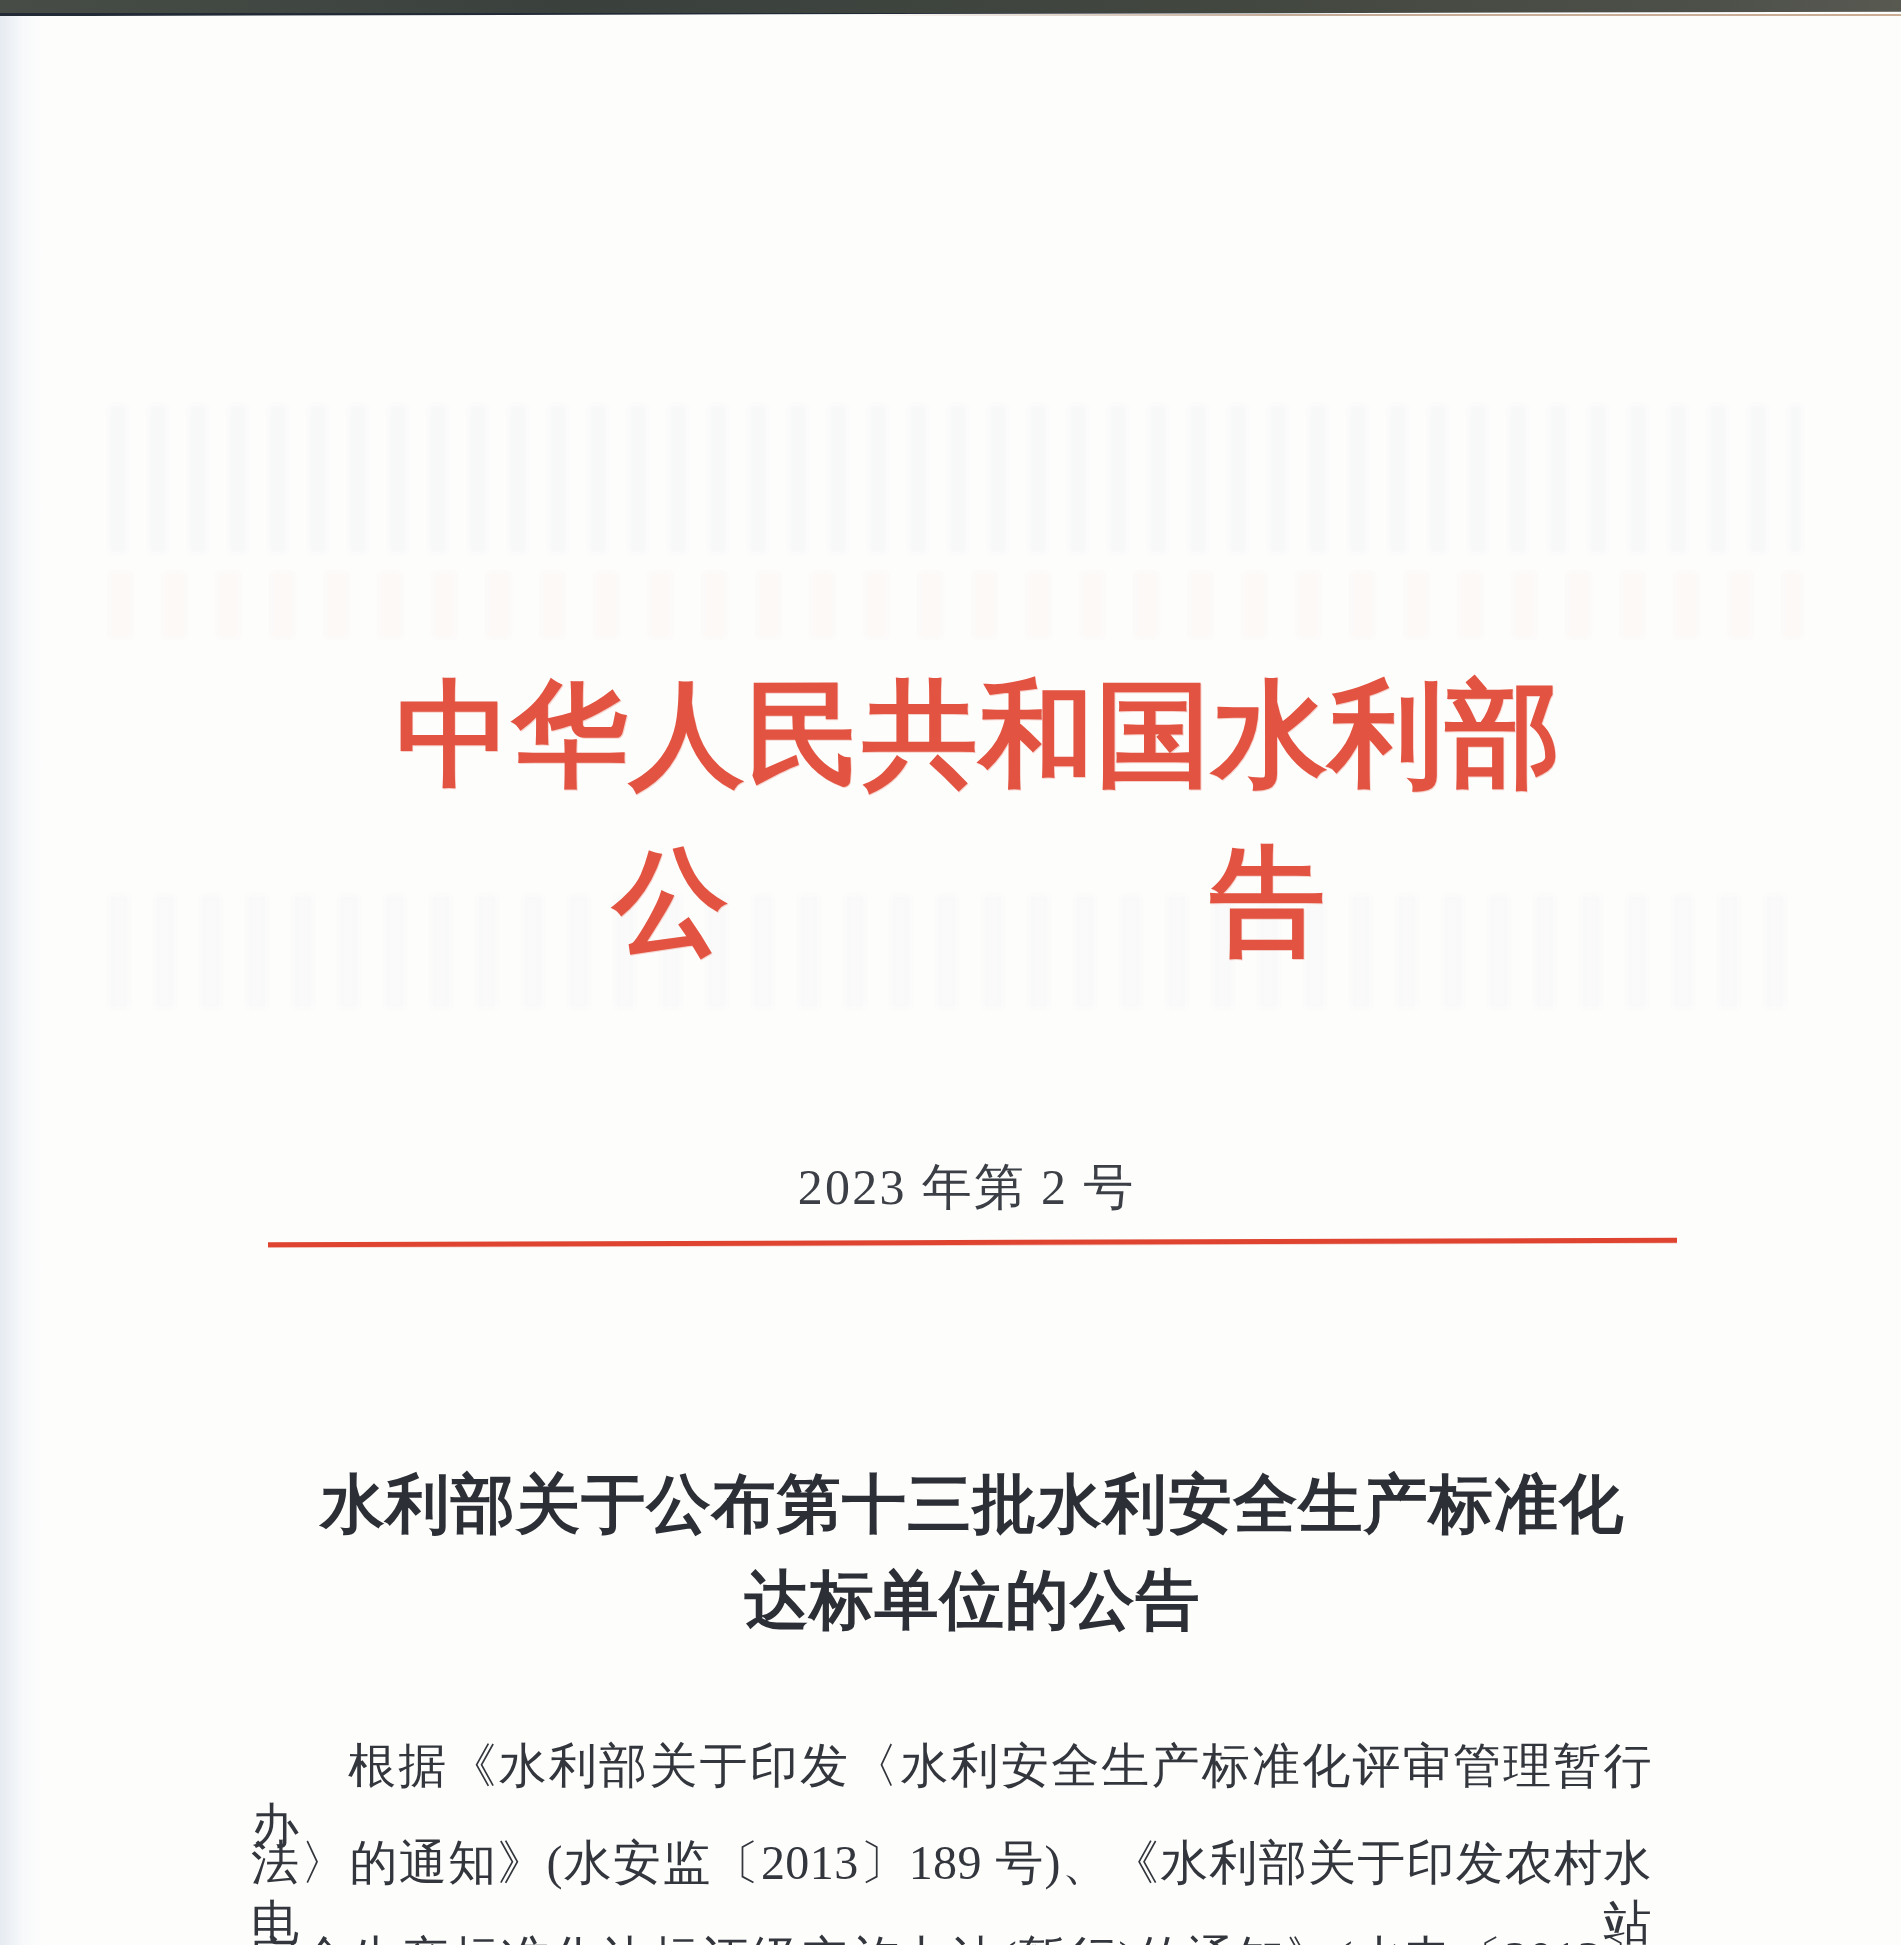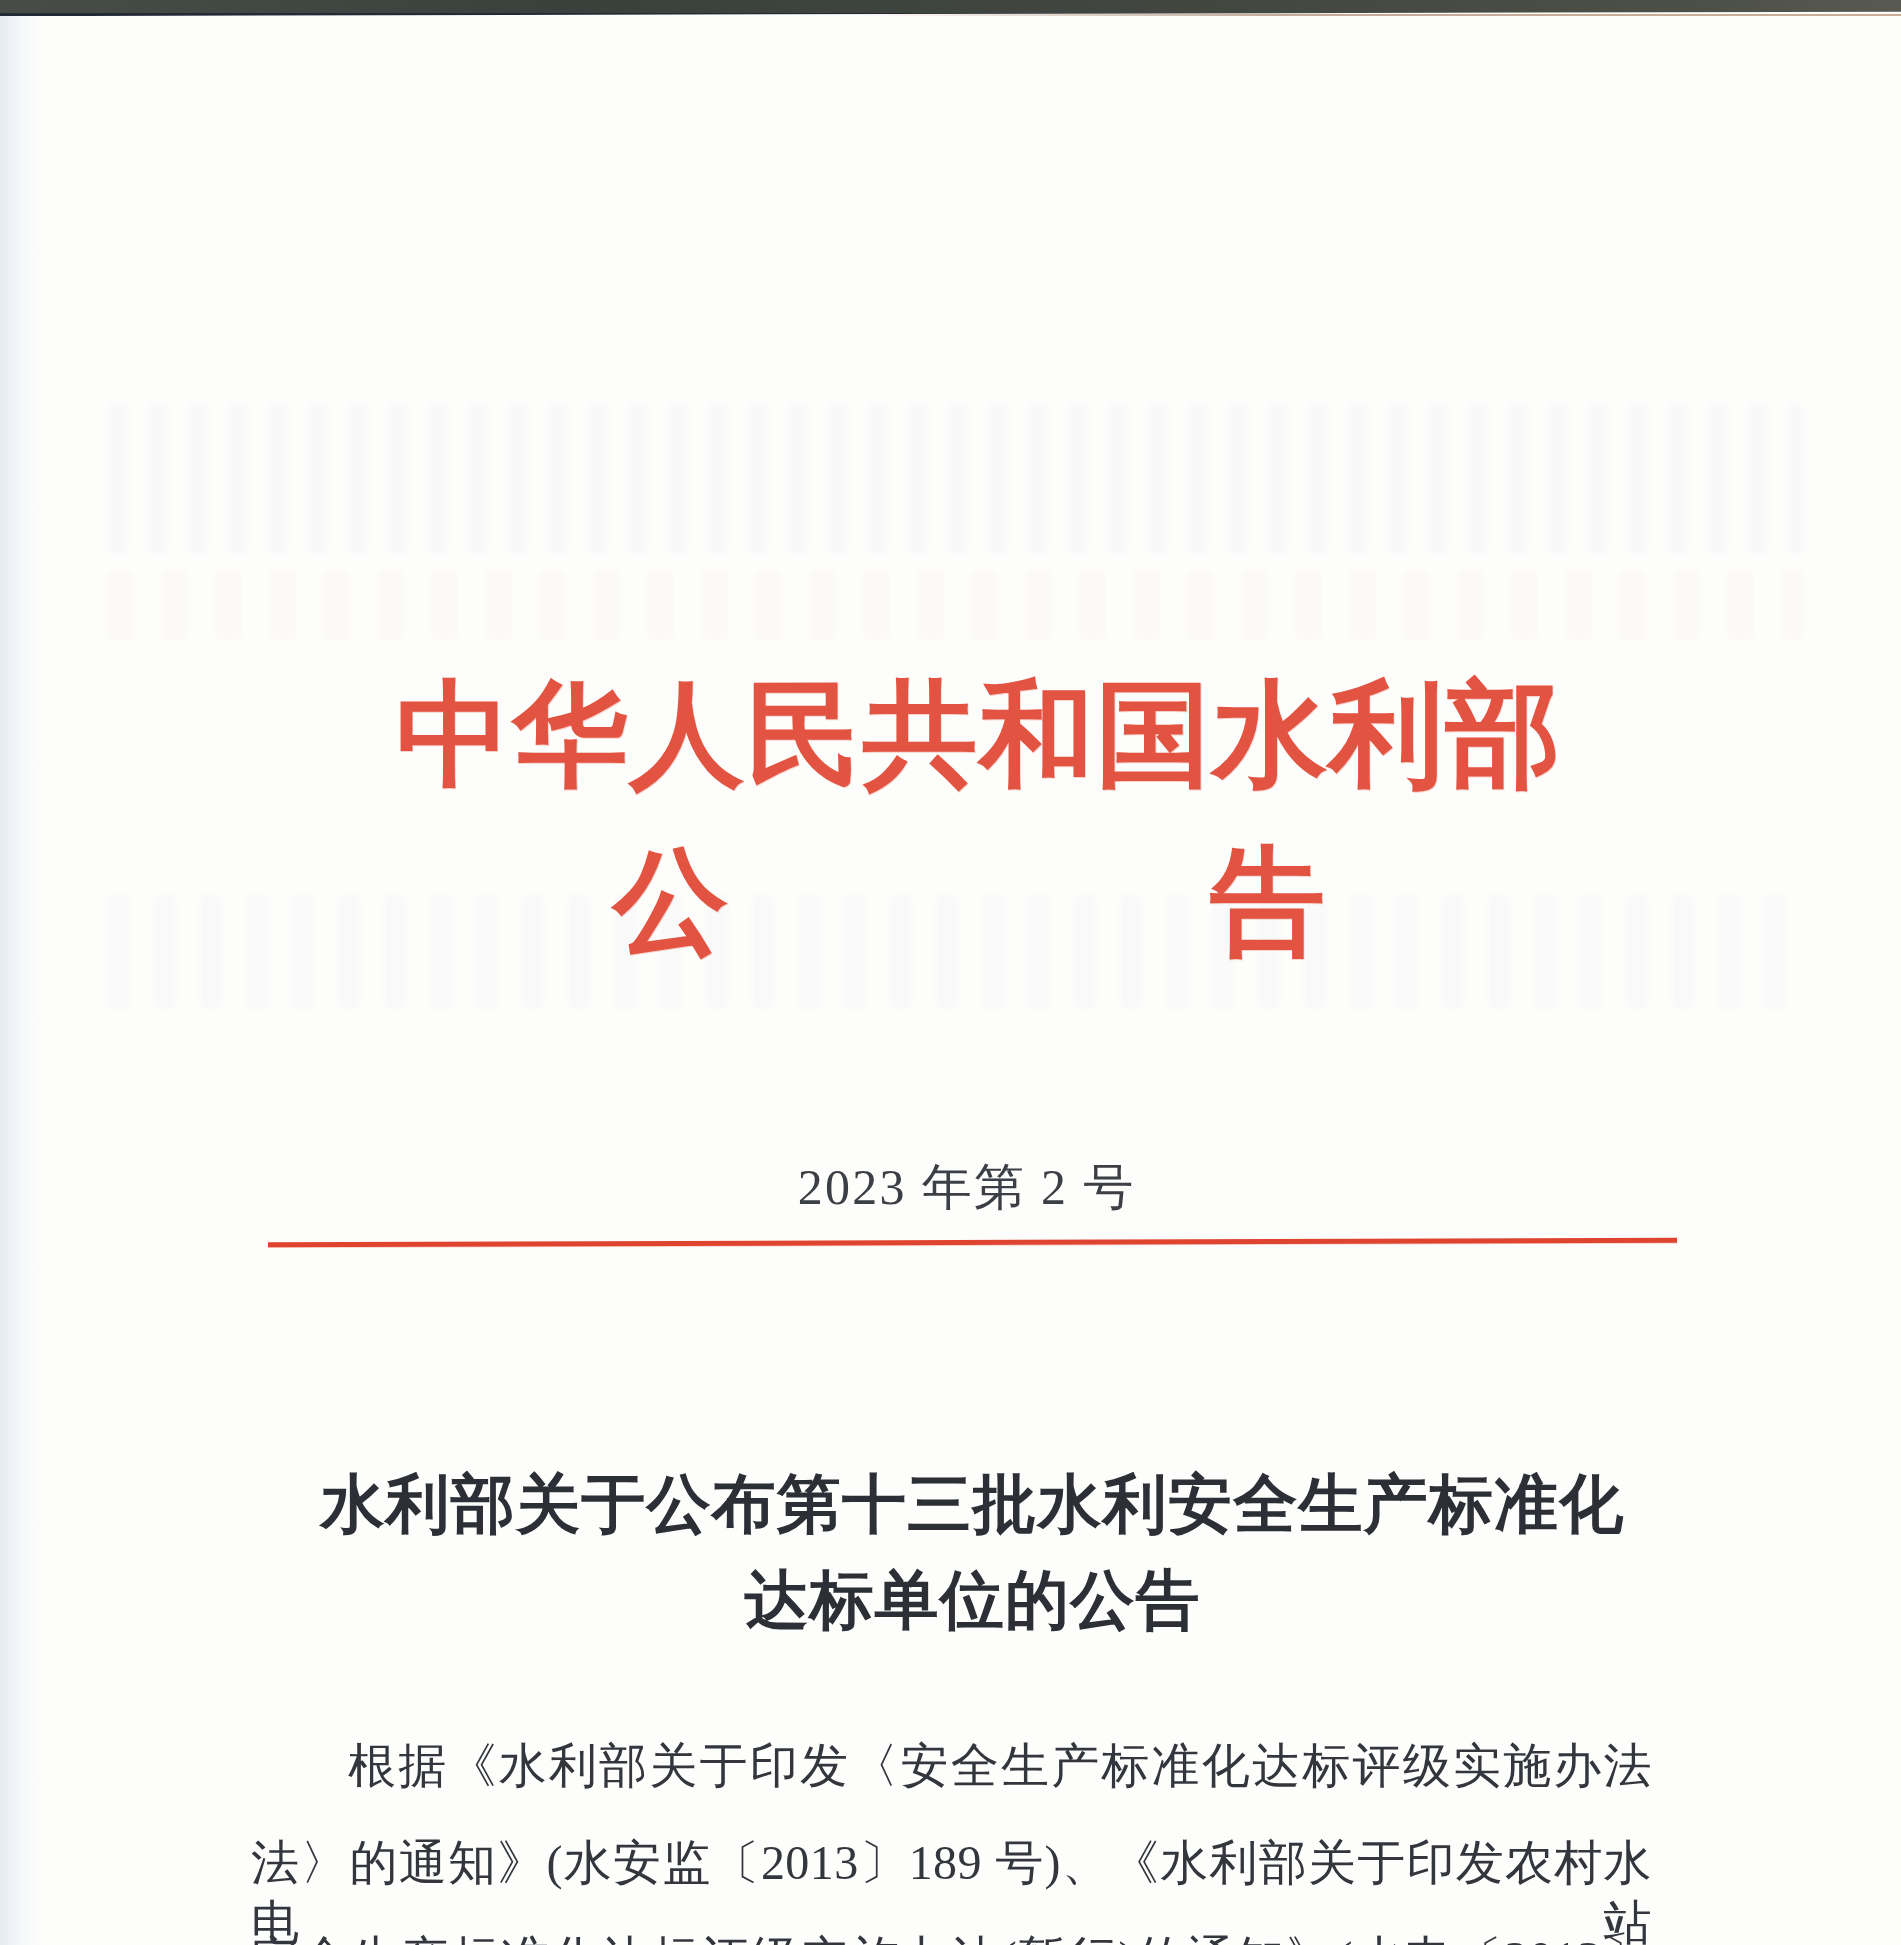--- a/index.html
+++ b/index.html
@@ -156,18 +156,18 @@
 
   <div class="issue-no">2023 年第 2 号</div>
 
   <div class="red-rule"></div>
 
   <div class="doc-title">
     <div>水利部关于公布第十三批水利安全生产标准化</div>
     <div>达标单位的公告</div>
   </div>
 
-  <div class="body-line indented" style="top: 1736px;">根据《水利部关于印发〈安全生产标准化达标评级实施办法</div>
+  <div class="body-line indented" style="top: 1736px;">根据《水利部关于印发〈水利安全生产标准化评审管理暂行办</div>
   <div class="body-line" style="top: 1833px;">法〉的通知》(水安监〔2013〕189 号)、《水利部关于印发农村水电站</div>
   <div class="body-line" style="top: 1929px;">安全生产标准化达标评级实施办法(暂行)的通知》(水电〔2013〕</div>
 
 </div>
 
 
 </body></html>

